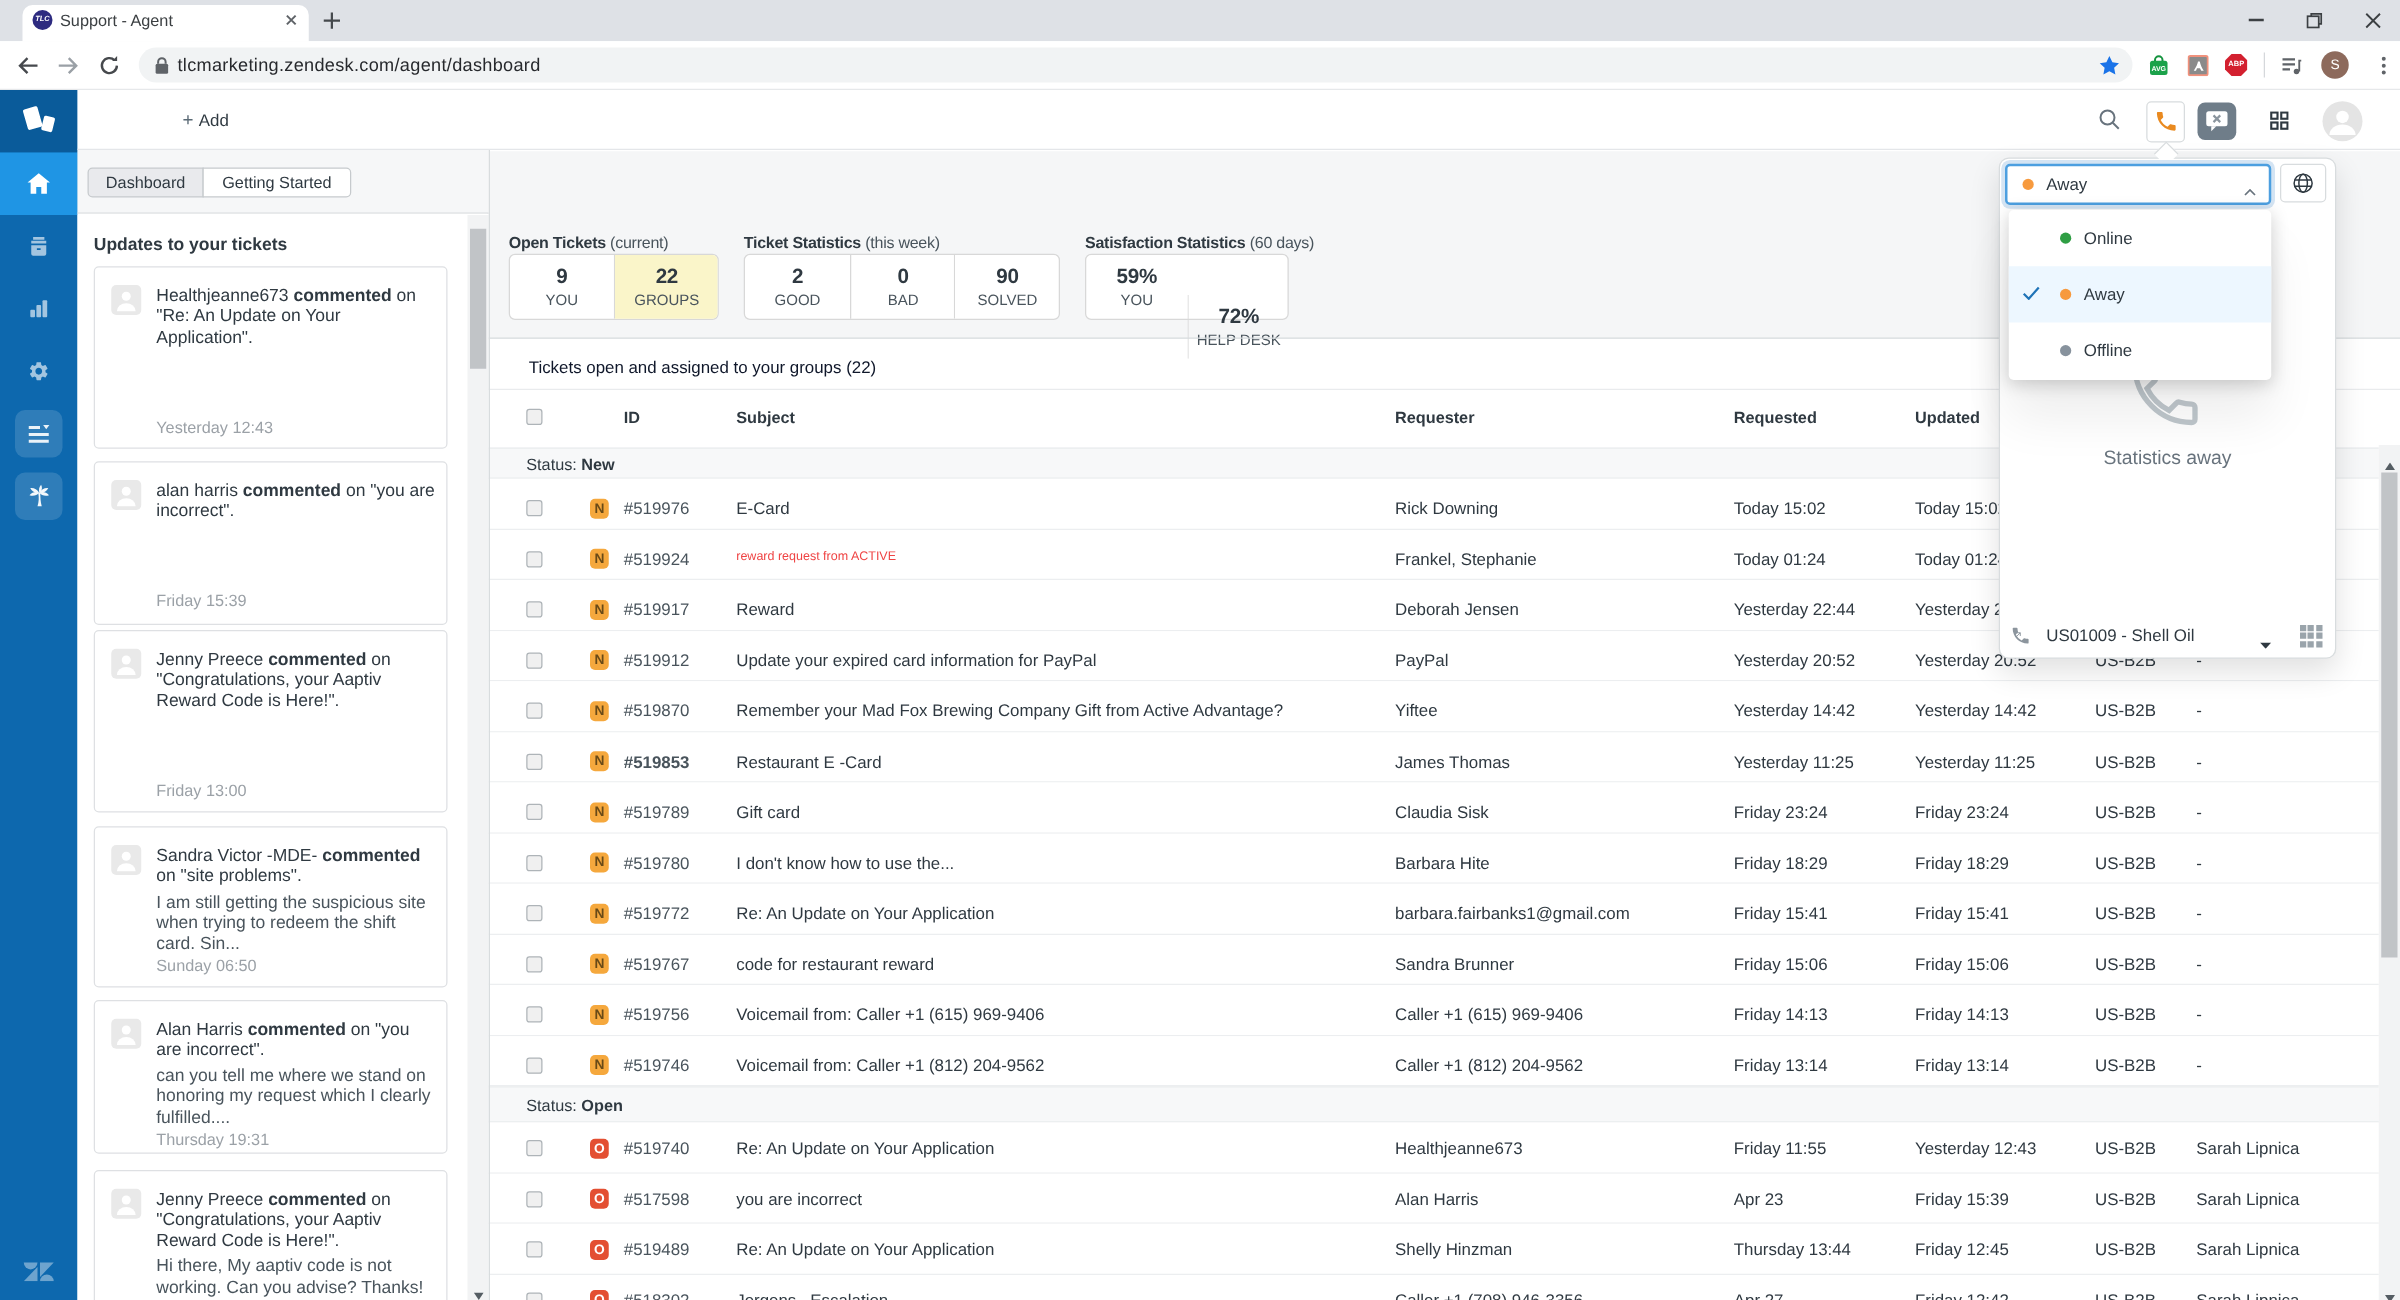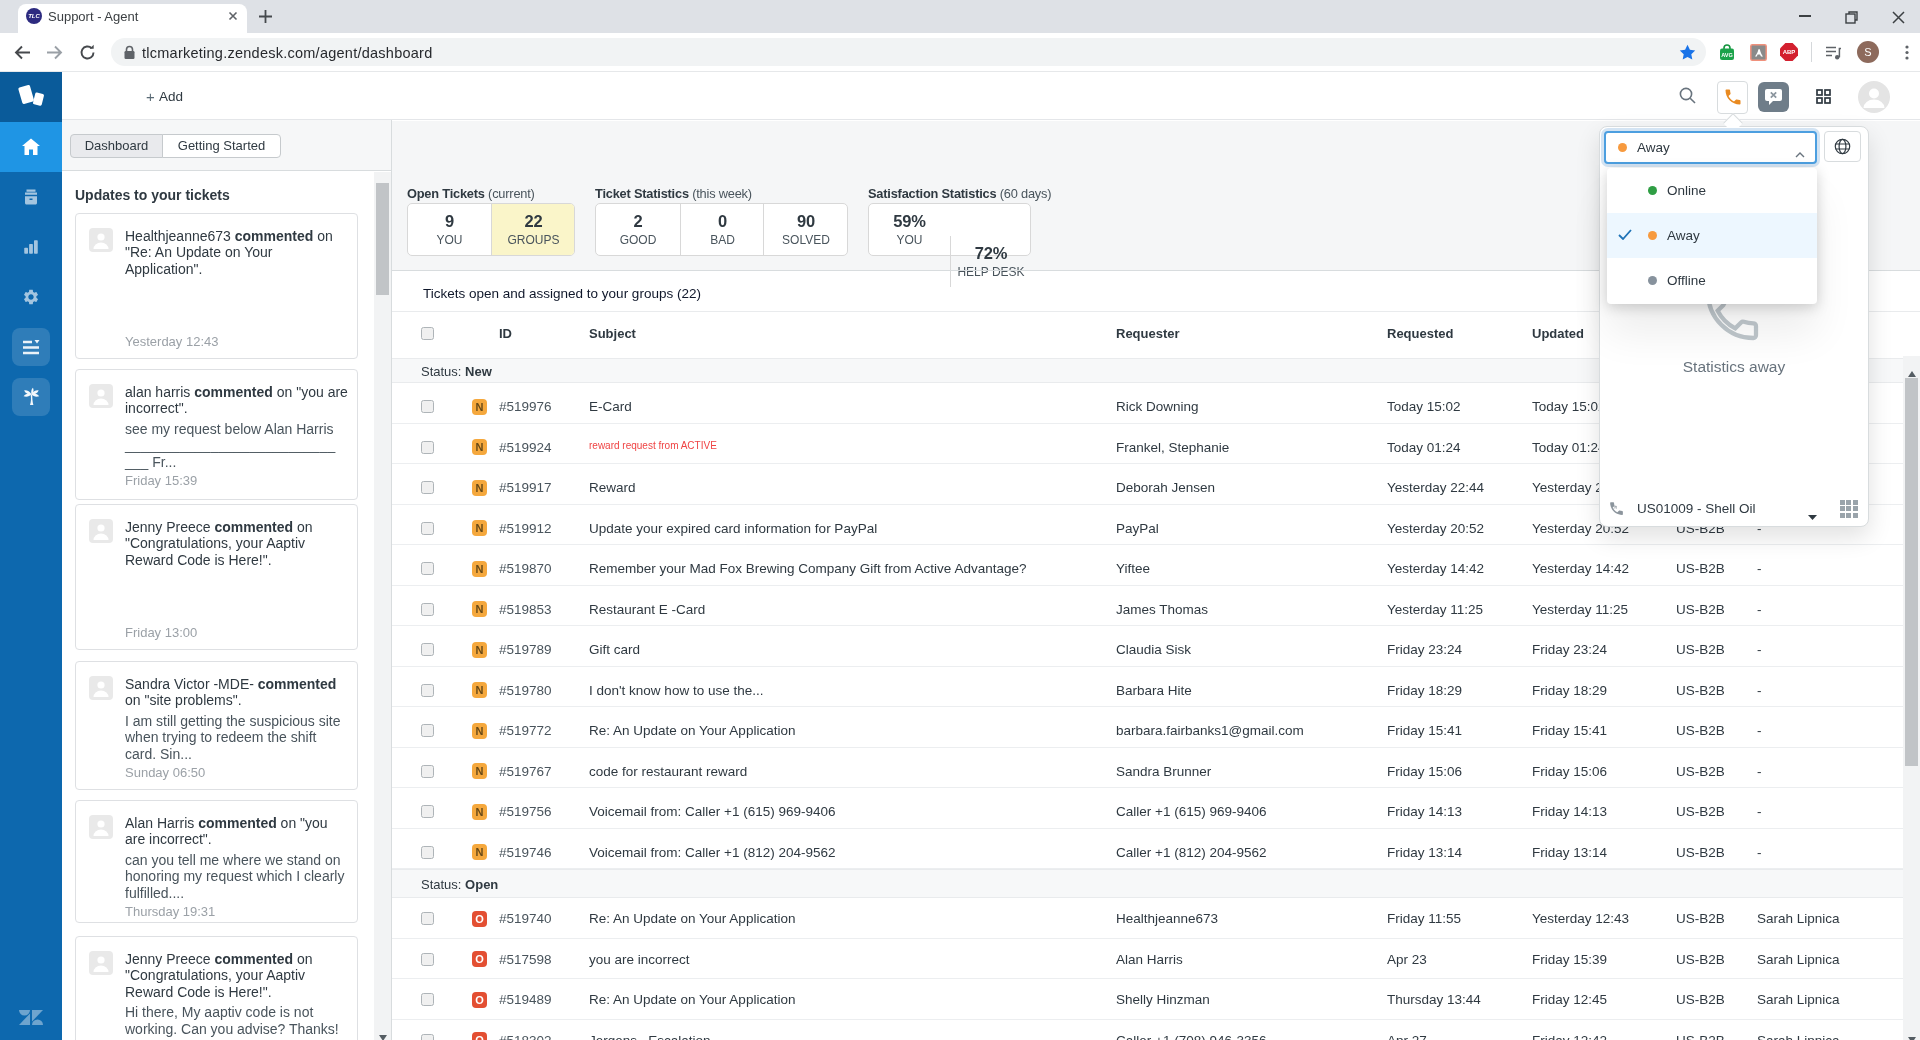--- a/index.html
+++ b/index.html
@@ -150,21 +150,20 @@
       </svg></div>
     <div class="ab" style="left:49px;top:13.5px;width:228px;font-size:14px;line-height:16.6px;color:#2f3941;">Healthjeanne673 <b>commented</b> on<br>"Re: An Update on Your<br>Application".</div>
     <div class="ab nw" style="left:49px;top:120.6px;font-size:13px;line-height:14px;color:#9ba1a7;">Yesterday 12:43</div>
   </div>
 <div class="ab" style="left:75px;top:369px;width:283px;height:131px;background:#fff;border:1px solid #dee0e3;border-radius:4px;">
     <div class="ab" style="left:13px;top:14px;width:24px;height:24px;border-radius:4px;background:#e9e9e9;"><svg width="24" height="24">
         <circle cx="12" cy="9" r="3.6" fill="#fff"></circle>
         <path d="M4.5 21 a7.5 6.5 0 0 1 15 0 Z" fill="#fff"></path>
       </svg></div>
     <div class="ab" style="left:49px;top:13.5px;width:228px;font-size:14px;line-height:16.6px;color:#2f3941;">alan harris <b>commented</b> on "you are<br>incorrect".</div>
-    <div class="ab" style="left:49px;top:50.7px;width:228px;font-size:14px;line-height:16.6px;color:#49545c;">see my request below Alan Harris<br><span style="letter-spacing:0;">___________________________</span><br>___ Fr...</div>
     <div class="ab nw" style="left:49px;top:104.0px;font-size:13px;line-height:14px;color:#9ba1a7;">Friday 15:39</div>
   </div>
 <div class="ab" style="left:75px;top:504px;width:283px;height:146px;background:#fff;border:1px solid #dee0e3;border-radius:4px;">
     <div class="ab" style="left:13px;top:14px;width:24px;height:24px;border-radius:4px;background:#e9e9e9;"><svg width="24" height="24">
         <circle cx="12" cy="9" r="3.6" fill="#fff"></circle>
         <path d="M4.5 21 a7.5 6.5 0 0 1 15 0 Z" fill="#fff"></path>
       </svg></div>
     <div class="ab" style="left:49px;top:13.5px;width:228px;font-size:14px;line-height:16.6px;color:#2f3941;">Jenny Preece <b>commented</b> on<br>"Congratulations, your Aaptiv<br>Reward Code is Here!".</div>
     <div class="ab nw" style="left:49px;top:120.6px;font-size:13px;line-height:14px;color:#9ba1a7;">Friday 13:00</div>
   </div>
@@ -307,21 +306,21 @@
     <div class="ab nw" style="left:198px;top:16.0px;font-size:13.5px;color:#2f3941;">Remember your Mad Fox Brewing Company Gift from Active Advantage?</div>
     <div class="ab nw" style="left:725px;top:16.0px;font-size:13.5px;color:#2f3941;">Yiftee</div>
     <div class="ab nw" style="left:996px;top:16.0px;font-size:13.5px;color:#2f3941;">Yesterday 14:42</div>
     <div class="ab nw" style="left:1141px;top:16.0px;font-size:13.5px;color:#2f3941;">Yesterday 14:42</div>
     <div class="ab nw" style="left:1285px;top:16.0px;font-size:13.5px;color:#2f3941;">US-B2B</div>
     <div class="ab nw" style="left:1366px;top:16.0px;font-size:13.5px;color:#2f3941;">-</div>
   </div>
 <div class="ab" style="left:391px;top:585.5px;width:1512px;height:40.5px;background:#fff;border-bottom:1px solid #eceef0;">
     <div class="ab" style="left:30px;top:17px;width:13px;height:13px;background:#f0f0f0;border:1px solid #aeb4b8;border-radius:2.5px;"></div>
     <div class="ab" style="left:81px;top:15.5px;width:15px;height:16px;border-radius:4px;background:#f5a83d;color:#694a17;font-size:11px;font-weight:bold;text-align:center;line-height:16px;">N</div>
-    <div class="ab nw" style="left:108px;top:16.0px;font-size:13.5px;color:#49545c;">#519853</div>
+    <div class="ab nw" style="left:108px;top:16.0px;font-size:13.5px;color:#49545c;font-weight:bold;">#519853</div>
     <div class="ab nw" style="left:198px;top:16.0px;font-size:13.5px;color:#2f3941;">Restaurant E -Card</div>
     <div class="ab nw" style="left:725px;top:16.0px;font-size:13.5px;color:#2f3941;">James Thomas</div>
     <div class="ab nw" style="left:996px;top:16.0px;font-size:13.5px;color:#2f3941;">Yesterday 11:25</div>
     <div class="ab nw" style="left:1141px;top:16.0px;font-size:13.5px;color:#2f3941;">Yesterday 11:25</div>
     <div class="ab nw" style="left:1285px;top:16.0px;font-size:13.5px;color:#2f3941;">US-B2B</div>
     <div class="ab nw" style="left:1366px;top:16.0px;font-size:13.5px;color:#2f3941;">-</div>
   </div>
 <div class="ab" style="left:391px;top:626.0px;width:1512px;height:40.5px;background:#fff;border-bottom:1px solid #eceef0;">
     <div class="ab" style="left:30px;top:17px;width:13px;height:13px;background:#f0f0f0;border:1px solid #aeb4b8;border-radius:2.5px;"></div>
     <div class="ab" style="left:81px;top:15.5px;width:15px;height:16px;border-radius:4px;background:#f5a83d;color:#694a17;font-size:11px;font-weight:bold;text-align:center;line-height:16px;">N</div>

